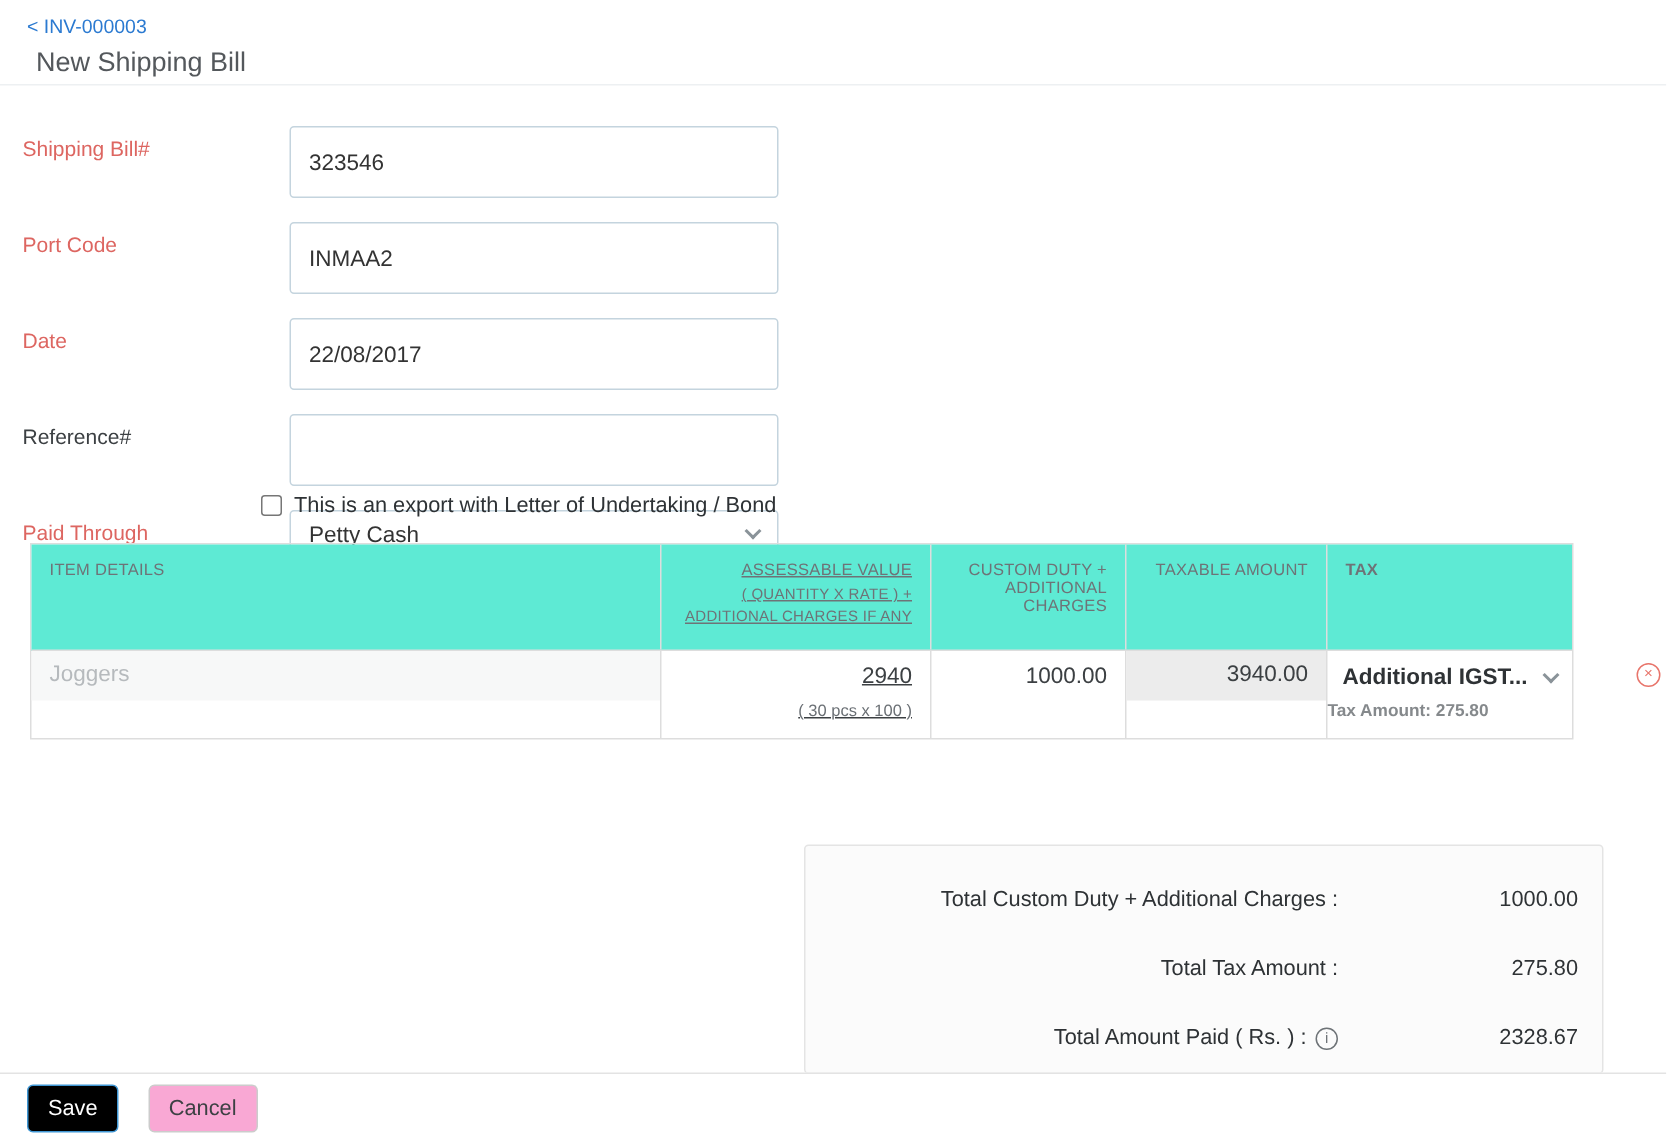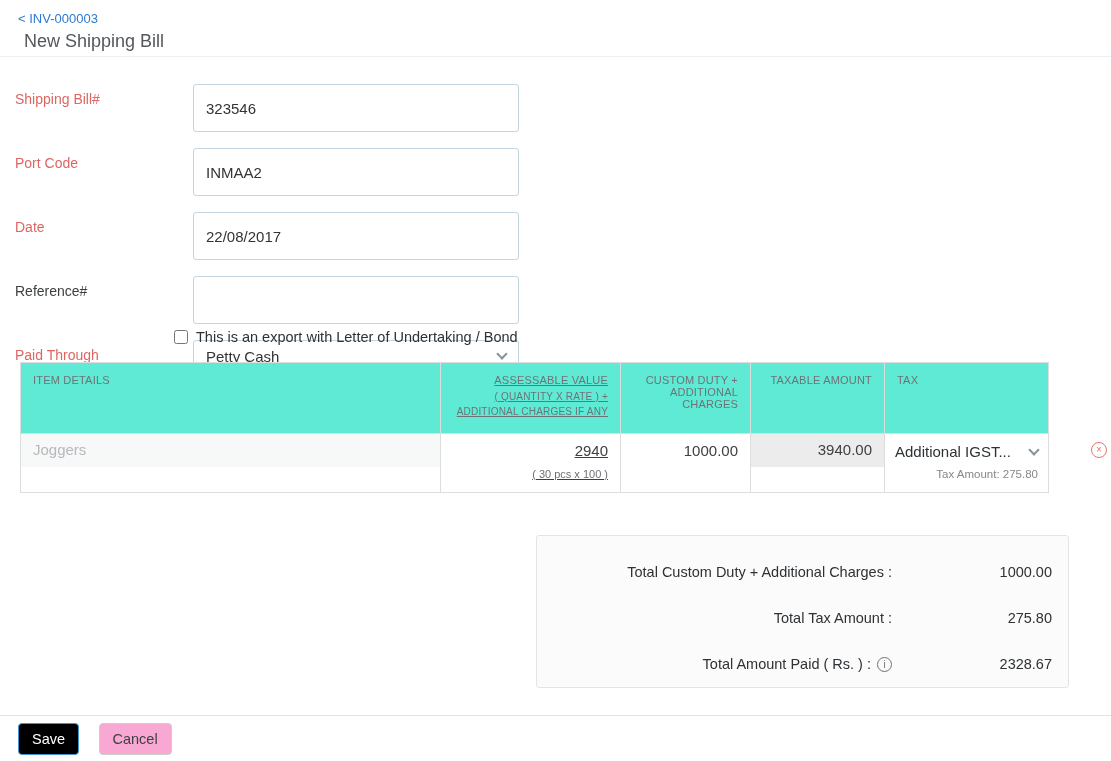--- a/index.html
+++ b/index.html
@@ -30,37 +30,37 @@
   
   .items-table { position: absolute; top: 362px; left: 20px; width: 1029px; border: 1px solid #ddd; font-size: 14px; }
   .trow { display: flex; }
   .thead { background: #5eead4; border-bottom: 1px solid #ddd; }
   .tcell { position: relative; }
   .tcell + .tcell { border-left: 1px solid #ddd; }
   .c1 { width: 419px; }
   .c2 { width: 180px; text-decoration: underline; }
   .c3 { width: 130px; }
   .c4 { width: 134px; }
-  .c5 { width: 164px; }
+  .c5 { width: 164px; font-weight: bold; }
   .th { padding: 11px 12px; color: #6e7377; font-size: 11px; letter-spacing: .2px; min-height: 70px; }
   .th.right { text-align: right; }
   .th .sub { display: block; font-size: 10px; margin-top: 4px; line-height: 1.45; }
   .tbody .tcell { min-height: 58px; }
   .item-inner { height: 33px; background: #f7f8f8; color: #b6babd; font-size: 15px; padding: 7px 12px; }
   .num { font-size: 15px; color: #3c4043; text-align: right; padding: 8px 12px 0 0; }
   .subnum { font-size: 11px; color: #6b7075; text-align: right; padding: 9px 12px 0 0; }
   .taxable-inner { height: 33px; background: #ececec; text-align: right; font-size: 15px; color: #3c4043; padding: 7px 12px; }
   .tax-line1 { display: flex; justify-content: space-between; align-items: center; padding: 9px 10px 0 10px; font-size: 15px; color: #2e3235; cursor: pointer; }
-  .tax-line2 { text-align: right; font-size: 11.5px; color: #85898c; padding: 8px 10px 0 0; }
+  .tax-line2 { text-align: left; font-size: 11.5px; color: #85898c; padding: 8px 10px 0 0; }
 
   
   .del-btn { position: absolute; top: 442px; left: 1091px; width: 16px; height: 16px; border: 1px solid #e8756b; border-radius: 50%; color: #e8756b; font-size: 10px; line-height: 14px; text-align: center; cursor: pointer; background: #fff; }
 
   
-  .summary { position: absolute; top: 535px; left: 536px; width: 533px; height: 153px; background: #fbfbfb; border: 1px solid #e4e4e4; border-radius: 3px; padding: 13px 16px 0 16px; }
+  .summary { position: absolute; top: 563px; left: 536px; width: 533px; height: 153px; background: #fbfbfb; border: 1px solid #e4e4e4; border-radius: 3px; padding: 13px 16px 0 16px; }
   .srow { display: flex; align-items: center; justify-content: flex-end; height: 46px; font-size: 14.5px; color: #2e3235; }
   .srow .slabel { text-align: right; }
   .srow .sval { width: 160px; text-align: right; }
   .info-icon { display: inline-block; width: 15px; height: 15px; border: 1px solid #6e7377; border-radius: 50%; color: #6e7377; font-size: 10px; line-height: 13px; text-align: center; font-style: normal; margin-left: 6px; vertical-align: -2px; }
 
   
   .footer { position: absolute; bottom: 0; left: 0; width: 100%; height: 46px; border-top: 1px solid #e3e3e3; padding: 7px 0 0 18px; background: #fff; }
   .btn { display: inline-block; font-size: 14.5px; border-radius: 4px; padding: 7px 13px; cursor: pointer; font-family: "Liberation Sans", sans-serif; }
   .btn-save { background: #000000; border: 1px solid #3f96d3; color: #fff; }
   .btn-cancel { background: #f9a8d4; border: 1px solid #ccc; color: #3c4043; margin-left: 15px; }

